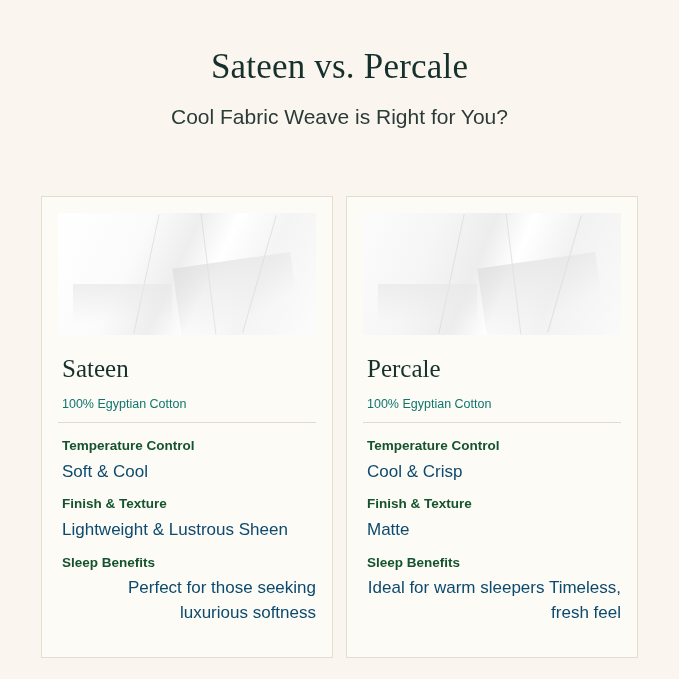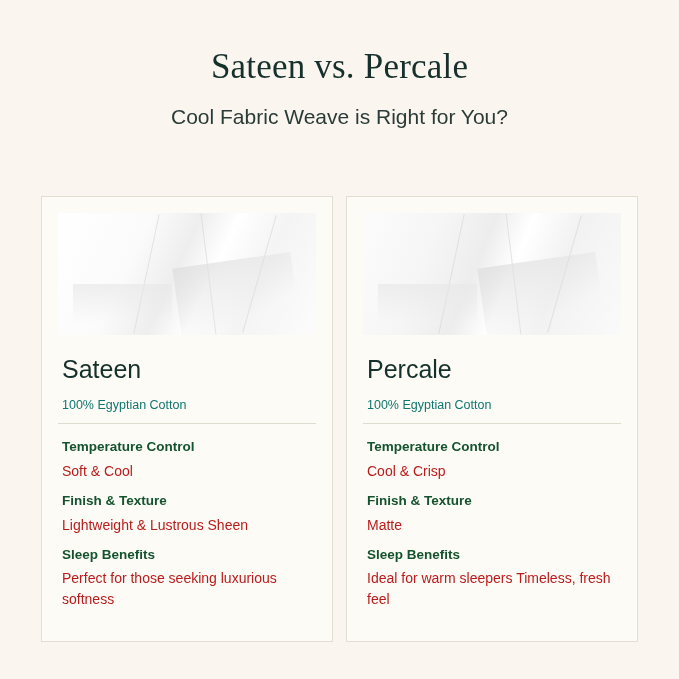--- a/index.html
+++ b/index.html
@@ -91,21 +91,21 @@
   }
   .shade2 {
     position: absolute;
     left: 6%;
     top: 58%;
     width: 38%;
     height: 40%;
     background: linear-gradient(180deg, rgba(232,232,232,0.7), rgba(255,255,255,0) 80%);
   }
   .card-title {
-    font-family: Liberation Sans, sans-serif;
+    font-family: Liberation Serif, serif;
     font-size: 25px;
     font-weight: 400;
     color: #16302b;
     margin: 20px 0 0 0;
     padding-left: 4px;
   }
   .card-sub {
     font-size: 12.5px;
     color: #0f766e;
     margin: 14px 0 11px 0;
@@ -121,27 +121,28 @@
     padding-left: 4px;
   }
   .spec-label {
     font-size: 13.5px;
     font-weight: bold;
     color: #14532d;
     margin: 0 0 5px 0;
     line-height: 1.3;
   }
   .spec-value {
-    font-size: 14px;
-    color: #b91c1c;
+    font-size: 17px;
+    color: #0c4a6e;
     margin: 0 0 11px 0;
     line-height: 1.45;
   }
   .spec-value.last {
     margin-bottom: 12px;
+    text-align: right;
   }
 </style>
 </head>
 <body>
 
 <div class="page">
 
   <div class="header">
     <h1 class="main-title">Sateen vs. Percale</h1>
     <p class="subtitle">Cool Fabric Weave is Right for You?</p>

